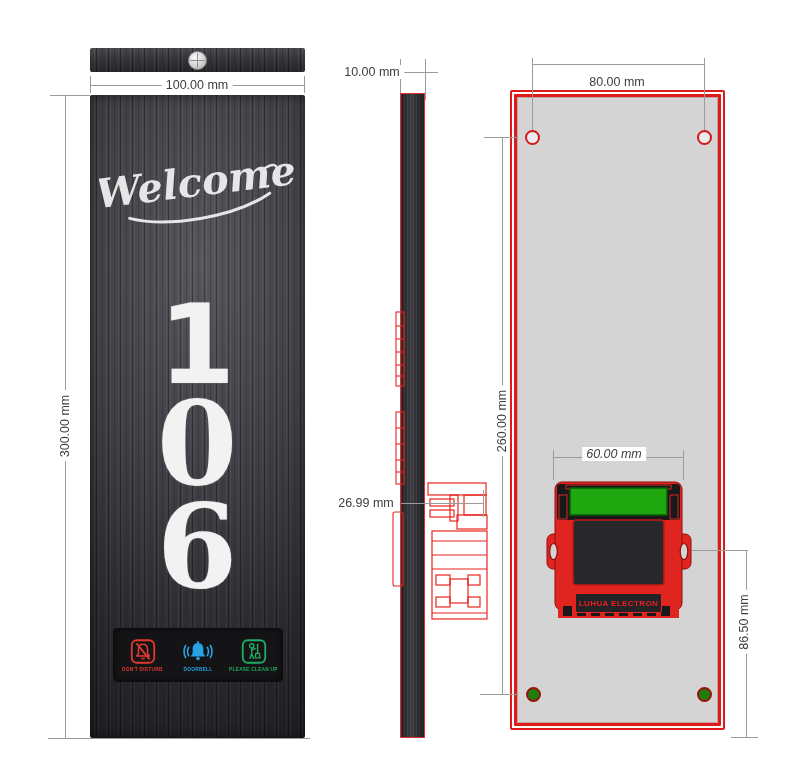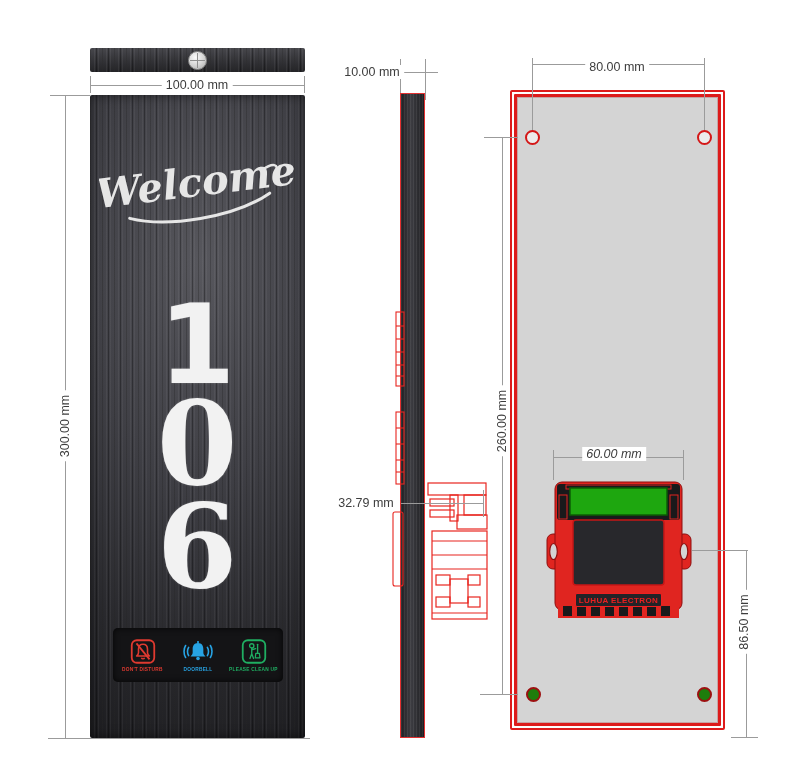--- a/index.html
+++ b/index.html
@@ -57,21 +57,21 @@
 
   
   #back-view{position:absolute;left:510px;top:90px;width:215px;height:640px;
     border:2px solid #dd1b1b;box-sizing:border-box;background:#fdfdfd;border-radius:2px;}
   #back-inner{position:absolute;left:2px;top:2px;right:2px;bottom:2px;
     border:3px solid #dd1b1b;background:#d4d4d4;border-radius:1px;
     box-shadow:inset 0 0 0 1px rgba(160,20,20,.25);}
   .hole{position:absolute;width:11px;height:11px;border-radius:50%;box-sizing:content-box;}
   .hole.top{border:2px solid #d41717;background:#ececec;}
   .hole.bot{border:2px solid #9c1010;background:#1e7d0c;}
-  #module-label{position:absolute;left:575px;top:593px;width:87px;height:14px;
+  #module-label{position:absolute;left:575px;top:593px;width:87px;height:20px;
     border:1px solid #ef2020;background:#232327;color:#e82020;border-radius:2px;
     font:bold 8px "Liberation Sans",sans-serif;letter-spacing:.4px;
     display:flex;align-items:center;justify-content:center;box-sizing:border-box;}
 </style>
 </head>
 <body>
 
 <div id="stage">
 
   <div id="top-view">
@@ -171,21 +171,21 @@
     <rect x="12" y="96" width="14" height="10"></rect>
     <rect x="12" y="118" width="14" height="10"></rect>
     <rect x="26" y="100" width="18" height="24"></rect>
     <rect x="44" y="96" width="12" height="10"></rect>
     <rect x="44" y="118" width="12" height="10"></rect>
     <line x1="8" y1="134" x2="63" y2="134"></line>
   </svg>
 
   <div class="dline" style="left:401px;top:503px;width:82px;height:1px;"></div>
   <div class="dline" style="left:483px;top:490px;width:1px;height:27px;"></div>
-  <span class="dim-label" style="left:366px;top:503px;">32.79 mm</span>
+  <span class="dim-label" style="left:366px;top:503px;">26.99 mm</span>
 
   <div id="back-view">
     <div id="back-inner"></div>
   </div>
 
   <div class="hole top" style="left:524.5px;top:129.5px;"></div>
   <div class="hole top" style="left:696.5px;top:129.5px;"></div>
   <div class="hole bot" style="left:525.5px;top:686.5px;"></div>
   <div class="hole bot" style="left:696.5px;top:686.5px;"></div>
 
@@ -211,21 +211,21 @@
     <rect x="124" y="18" width="8" height="24" fill="#19191b" stroke="#e02520" stroke-width="1"></rect>
     <rect x="27" y="43" width="91" height="65" rx="3" fill="#28282c" stroke="#c61616" stroke-width="1.5"></rect>
     <ellipse cx="7.5" cy="74.5" rx="3.8" ry="8" fill="#d4d4d4" stroke="#8f0f0f" stroke-width="1.2"></ellipse>
     <ellipse cx="138" cy="74.5" rx="3.8" ry="8" fill="#d4d4d4" stroke="#8f0f0f" stroke-width="1.2"></ellipse>
   </svg>
   <div id="module-label">LUHUA ELECTRON</div>
 
   <div class="dline" style="left:532px;top:58px;width:1px;height:72px;"></div>
   <div class="dline" style="left:704px;top:58px;width:1px;height:72px;"></div>
   <div class="dline" style="left:532px;top:64px;width:172px;height:1px;"></div>
-  <span class="dim-label" style="left:617px;top:67px;text-align:right;">80.00 mm</span>
+  <span class="dim-label" style="left:617px;top:82px;text-align:right;">80.00 mm</span>
 
   <div class="dline" style="left:502px;top:137px;width:1px;height:557px;"></div>
   <div class="dline" style="left:484px;top:137px;width:34px;height:1px;"></div>
   <div class="dline" style="left:480px;top:694px;width:38px;height:1px;"></div>
   <span class="dim-label rot" style="left:502px;top:421px;">260.00 mm</span>
 
   <div class="dline" style="left:553px;top:450px;width:1px;height:30px;"></div>
   <div class="dline" style="left:683px;top:450px;width:1px;height:30px;"></div>
   <div class="dline" style="left:553px;top:457px;width:130px;height:1px;"></div>
   <span class="dim-label" style="left:614px;top:454px;font-style:italic;">60.00 mm</span>

